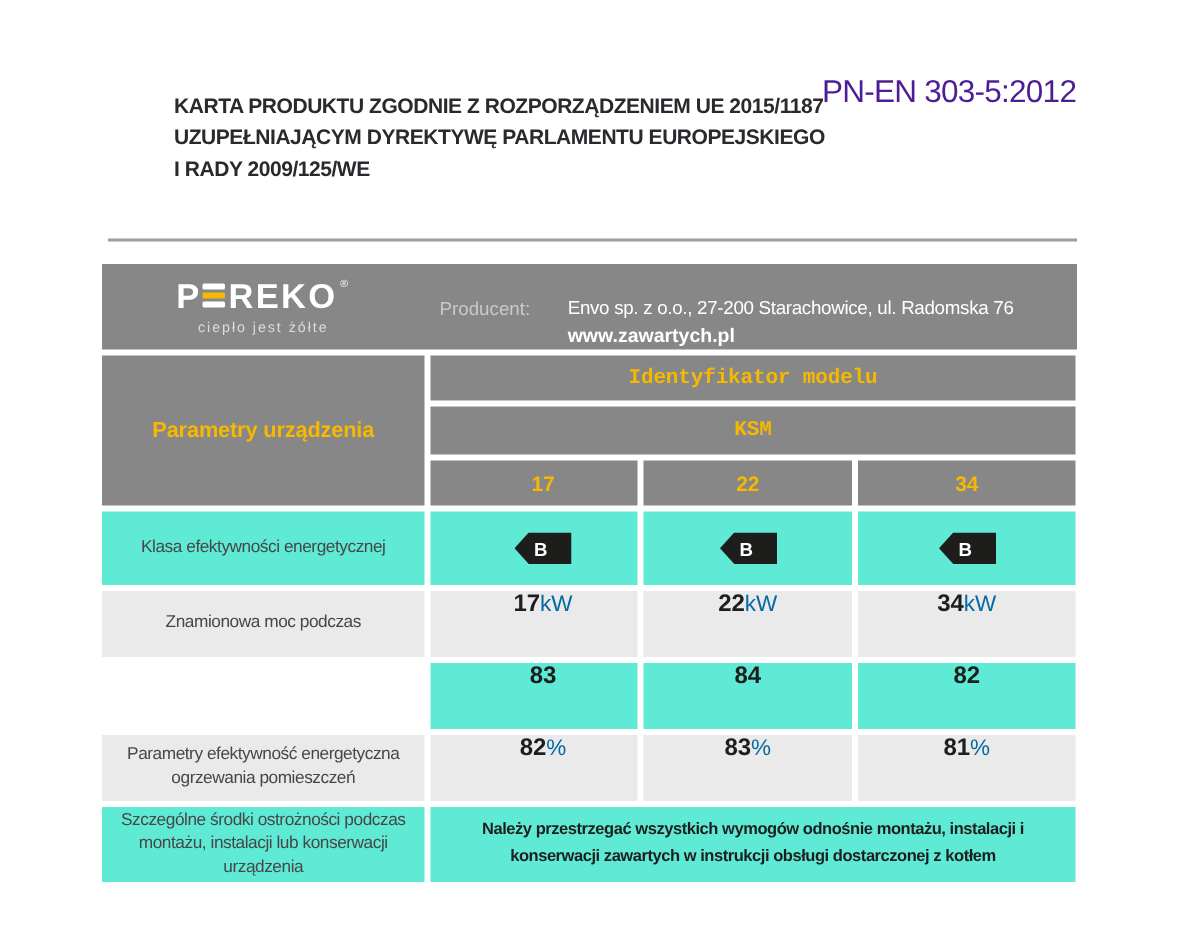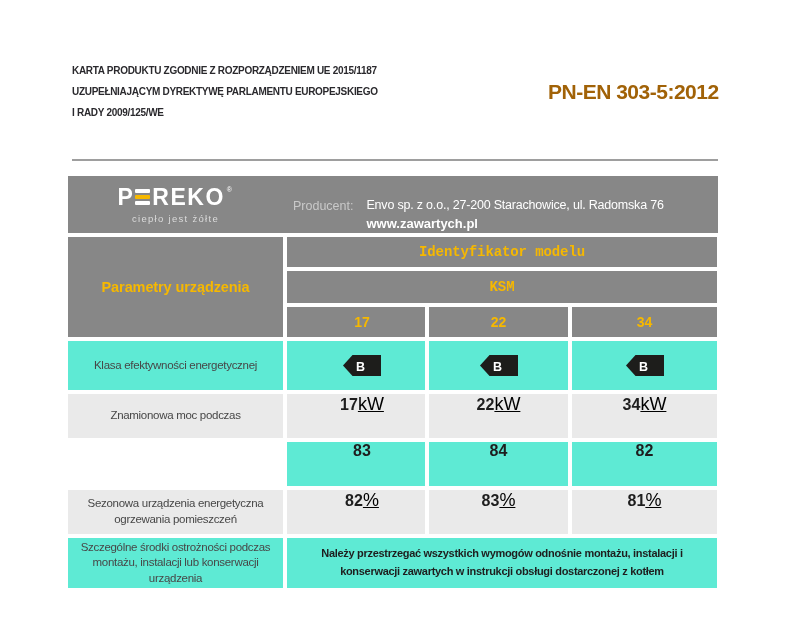--- a/index.html
+++ b/index.html
@@ -1,59 +1,59 @@
 <!DOCTYPE html>
 <html><head>
 <meta charset="utf-8">
 <style>
   * { margin:0; padding:0; box-sizing:border-box; }
   body { background:#fff; font-family:"Liberation Sans", sans-serif; }
   .page { position:relative; width:786px; height:625px; background:#ffffff; overflow:hidden; }
 
   
   .title-block { position:absolute; left:72px; top:60px; }
-  .title-line { font-size:10px; font-weight:bold; line-height:21px; color:#2a292d;
-                letter-spacing:-0.3px; white-space:nowrap; }
-  .standard { position:absolute; left:548px; top:80px; font-size:21px; color:#a16207;
-              letter-spacing:-0.5px; white-space:nowrap;font-weight:bold; }
+  .title-line { font-size:14px; font-weight:bold; line-height:21px; color:#2a292d;
+                letter-spacing:-0.3px; white-space:nowrap;margin-left:44px; }
+  .standard { position:absolute; left:548px; top:50px; font-size:21px; color:#4c1d95;
+              letter-spacing:-0.5px; white-space:nowrap; }
 
   .top-rule { position:absolute; left:72px; top:159px; width:646px; height:2px; background:#9e9e9e; }
 
   
   .producer-bar { position:absolute; left:68px; top:176px; width:650px; height:57px;
                   background:#878787; display:flex; align-items:center; }
   .logo-block { width:215px; display:flex; flex-direction:column; align-items:center; }
   .logo-row { display:flex; align-items:center; color:#fff; font-weight:bold; font-size:23px;
               letter-spacing:1.5px; line-height:1; }
   .logo-e { width:15px; height:16px; display:flex; flex-direction:column;
             justify-content:space-between; margin:0 2px 0 1px; }
   .logo-e .bar { height:4px; border-radius:1px; background:#fff; }
   .logo-e .bar.mid { background:#f6b800; }
   .logo-reg { font-size:7px; color:#fff; align-self:flex-start; margin-left:2px; font-weight:normal; }
   .logo-tagline { font-size:9.5px; color:#dcdcdc; letter-spacing:1.3px; margin-top:4px; }
-  .producer-info { display:flex; align-items:flex-start; gap:13px; padding-left:10px;margin-top:20px; }
+  .producer-info { display:flex; align-items:flex-start; gap:25px; padding-left:10px;margin-top:20px; }
   .producer-label { color:#c9c9c9; font-size:12.5px; padding-top:1px; }
   .producer-details { display:flex; flex-direction:column; gap:4px; }
   .producer-address { color:#ffffff; font-size:12.5px; letter-spacing:-0.2px; }
   .producer-website { color:#ffffff; font-size:13px; font-weight:bold; }
 
   
   .spec-table { position:absolute; left:68px; top:237px; width:650px; display:grid;
                 grid-template-columns:215px 138px 139px 145px;
                 grid-template-rows:30px 32px 30px 49px 44px 44px 44px 50px; gap:4px; }
   .hcell { background:#878787; color:#f6b800; font-weight:bold; display:flex;
            align-items:center; justify-content:center; font-size:14px; letter-spacing:-0.1px; }
   .lcell { color:#474747; font-size:11.5px; display:flex; align-items:center; justify-content:center;
            text-align:center; letter-spacing:-0.3px; line-height:1.35; padding:0 6px; }
   .vcell { display:flex; align-items:baseline; justify-content:center; }
   .vcell-mid { display:flex; align-items:center; justify-content:center; }
   .light { background:#5eead4; }
   .dark  { background:#eaeaea; }
   .num  { font-weight:bold; font-size:16px; color:#1e1e1e; }
-  .unit { font-size:18px; color:#000000;text-decoration:underline; }
+  .unit { font-size:15px; color:#0369a1; }
   .c1{grid-column:1;} .c2{grid-column:2;padding-left:12px;} .c3{grid-column:3;} .c4{grid-column:4;}
   .r1{grid-row:1;} .r2{grid-row:2;} .r3{grid-row:3;} .r4{grid-row:4;}
   .r5{grid-row:5;} .r6{grid-row:6;} .r7{grid-row:7;} .r8{grid-row:8;}
   .params   { grid-column:1; grid-row:1 / span 3; font-size:14.5px; }
   .span-val { grid-column:2 / span 3;font-family:Liberation Mono, monospace; }
   .badge svg { display:block; }
   .badge polygon { fill:#1d1d1b; }
   .badge text { fill:#ffffff; font-weight:bold; font-size:12.5px; font-family:"Liberation Sans", sans-serif; }
   .precaution-value { grid-column:2 / span 3; grid-row:8; display:flex; align-items:center;
                       justify-content:center; text-align:center; font-weight:bold; font-size:11px;
@@ -148,21 +148,21 @@
     <div class="vcell light r6 c2">
       <span class="num">83</span>
     </div>
     <div class="vcell light r6 c3">
       <span class="num">84</span>
     </div>
     <div class="vcell light r6 c4">
       <span class="num">82</span>
     </div>
 
-    <div class="lcell dark r7 c1">Sezonowa urządzenia energetyczna ogrzewania pomieszczeń</div>
+    <div class="lcell dark r7 c1">Parametry efektywność energetyczna ogrzewania pomieszczeń</div>
     <div class="vcell dark r7 c2">
       <span class="num">82</span>
         <span class="unit">%</span>
     </div>
     <div class="vcell dark r7 c3">
       <span class="num">83</span>
         <span class="unit">%</span>
     </div>
     <div class="vcell dark r7 c4">
       <span class="num">81</span>

